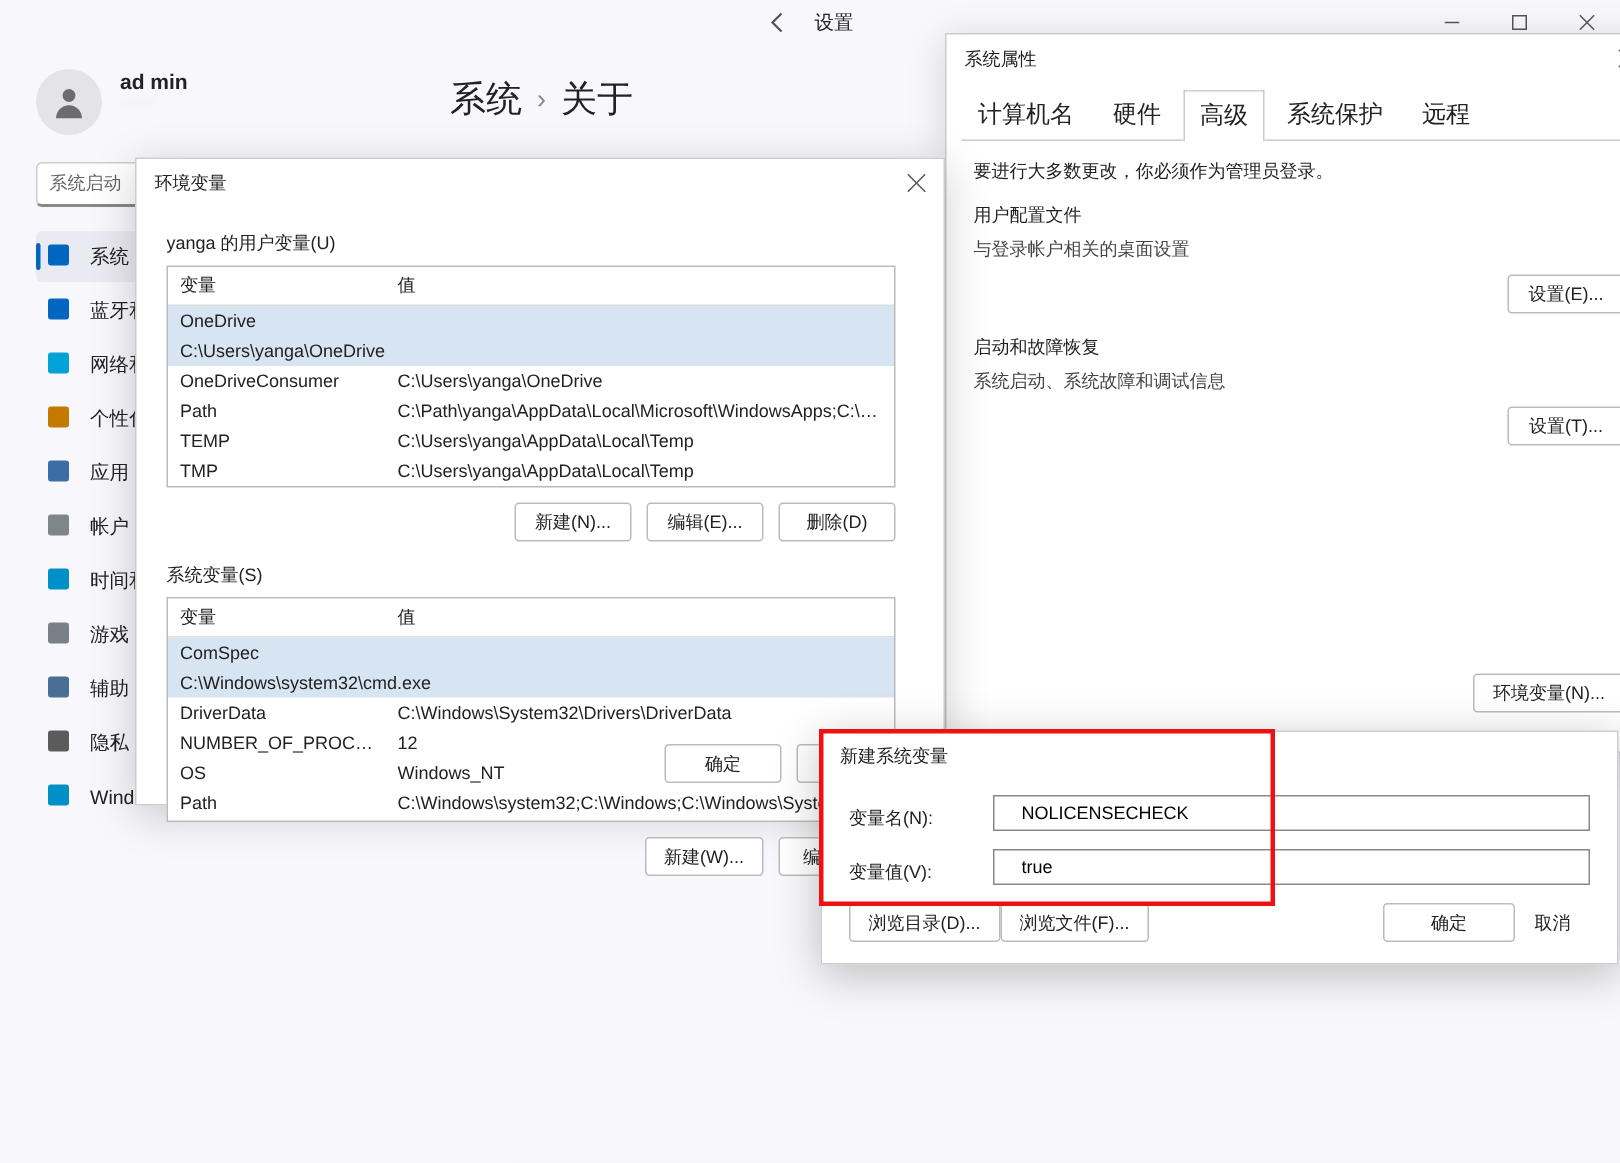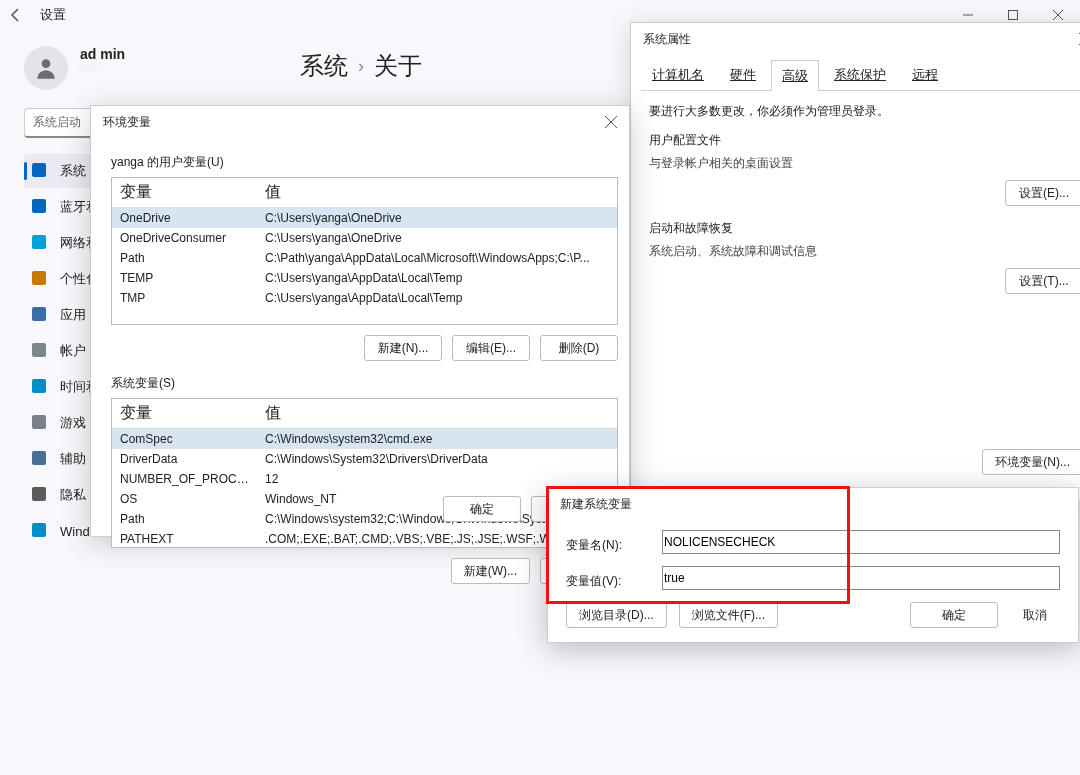--- a/index.html
+++ b/index.html
@@ -1,20 +1,20 @@
 <!DOCTYPE html>
 <html><head>
 <meta charset="utf-8">
 <style>
 * { margin: 0; padding: 0; box-sizing: border-box; font-family: "Microsoft YaHei", "Segoe UI", sans-serif; }
 body { width: 1080px; height: 775px; background: #f5f6fa; position: relative; overflow: hidden; font-size: 13px; color: #222; }
 
 
 .settings-window { position: absolute; inset: 0; background: #f8f8fc; }
-.settings-titlebar { height: 30px; display: flex; align-items: center; padding: 0 8px; }
+.settings-titlebar { height: 30px; display: flex; align-items: center; padding: 0 8px; justify-content: center; }
 .settings-titlebar .back { width: 16px; height: 16px; margin-right: 16px; }
 .settings-titlebar .title { font-size: 13px; }
 .win-btns { position: absolute; top: 0; right: 0; display: flex; }
 .win-btns div { width: 45px; height: 30px; display: flex; align-items: center; justify-content: center; color: #666; }
 
 .settings-body { display: flex; padding: 16px 24px 0 24px; }
 .settings-left { width: 260px; }
 .user-block { display: flex; margin-bottom: 18px; }
 .avatar { width: 44px; height: 44px; border-radius: 50%; background: #e4e4e8; display: flex; align-items: center; justify-content: center; margin-right: 12px; }
 .avatar svg { width: 26px; height: 26px; }
@@ -36,58 +36,58 @@
 .related-heading { font-size: 14px; font-weight:600; margin-top: 370px; margin-left:10px;}
 .related-card { margin-top:10px; border:1px solid #e0e0e0; border-radius:4px; padding:14px 16px; display:flex; align-items:center; gap:14px; background:#fff; width:720px; margin-left:10px;}
 .related-card .rt { font-size:13px; }
 .related-card .rsub { font-size:11px; color:#777; }
 
 
 .sysprops { position:absolute; top:22px; left:630px; width:472px; height:480px; background:#fff; border:1px solid #ccc; box-shadow:0 4px 24px rgba(0,0,0,.15); }
 .sysprops .sp-title { height:32px; display:flex; align-items:center; padding:0 12px; font-size:12px; }
 .sysprops .sp-close { position:absolute; right:6px; top:6px; width:20px; height:20px; display:flex; align-items:center; justify-content:center; color:#555; }
 .tabstrip { display:flex; padding:4px 10px 0 10px; gap:4px; }
-.tab { padding:6px 10px; font-size:13px; border:1px solid transparent; border-bottom:none;text-decoration:underline; }
+.tab { padding:6px 10px; font-size:16px; border:1px solid transparent; border-bottom:none; }
 .tab.active { border-color:#ccc; background:#fff; position:relative; top:1px; }
 .tab-underline { height:1px; background:#ccc; margin:0 10px; }
 .sp-body { padding:12px 18px; font-size:12px; }
 .sp-note { margin-bottom:12px; }
 .sp-group { margin-bottom:14px; }
 .sp-group .g-title { margin-bottom:6px; }
 .sp-group .g-desc { color:#444; margin-bottom:8px; }
 .sp-group .g-btn-row { text-align:right; }
 .btn { display:inline-flex; align-items:center; justify-content:center; min-width:78px; height:26px; padding:0 12px; background:#fff; border:1px solid #bbb; border-radius:3px; font-size:12px; cursor:default; }
 .sp-footer { position:absolute; right:18px; bottom:26px; }
 
 
 .envvars { position:absolute; top:105px; left:90px; width:540px; height:432px; background:#fff; border:1px solid #ccc; box-shadow:0 6px 28px rgba(0,0,0,.2); }
 .envvars .ev-title { height:32px; display:flex; align-items:center; padding:0 12px; font-size:12px; }
 .envvars .ev-close { position:absolute; right:8px; top:6px; width:20px; height:20px; display:flex; align-items:center; justify-content:center; color:#555; }
-.envvars .ev-body { padding:10px 11px 0 20px; font-size:12px; }
+.envvars .ev-body { padding:10px 32px 0 20px; font-size:12px; }
 .ev-section-label { margin:6px 0; }
 .ev-table-wrap { border:1px solid #bbb; height:148px; overflow:hidden; background:#fff; }
 .ev-table-wrap.sys { height:150px; }
 .ev-header-row { display:flex; background:#fff; border-bottom:1px solid #ddd; }
-.ev-header-row div { padding:4px 8px; font-size:16px; }
+.ev-header-row div { padding:4px 8px; font-size:12px; }
 .col-var { width:145px; }
 .col-val { flex:1; }
 .ev-row { display:flex; }
 .ev-row div { padding:3px 8px; font-size:12px; white-space:nowrap; overflow:hidden; text-overflow:ellipsis; }
-.ev-row.selected { background:#d7e4f2; }
+.ev-row.selected { background:#d7e4f2;flex-direction:column; }
 .ev-btn-row { text-align:right; margin:10px 0 14px 0; display:flex; justify-content:flex-end; gap:10px; }
 .ev-footer { position:absolute; right:20px; bottom:14px; display:flex; gap:10px; }
 
 
 .newvar { position:absolute; top:487px; left:547px; width:532px; background:#fff; border:1px solid #ccc; box-shadow:0 6px 28px rgba(0,0,0,.25); }
 .newvar .nv-title { height:32px; display:flex; align-items:center; padding:0 12px; font-size:12px; }
 .newvar .nv-body { padding:10px 18px 14px 18px; }
 .nv-row { display:flex; align-items:flex-end; margin-bottom:12px; gap:12px; }
 .nv-label { width:84px; font-size:12px; }
-.nv-input { flex:1; height:24px; border:1px solid #888; padding:2px 1px; font-size:12px; background:#fff; }
-.nv-btn-row { display:flex; gap:12px; align-items:center; }
+.nv-input { flex:1; height:24px; border:1px solid #888; padding:2px 18px; font-size:12px; background:#fff; }
+.nv-btn-row { display:flex; align-items:center; }
 .nv-btn-row .spacer { flex:1; }
 .highlight-box { position:absolute; top:486px; left:546px; width:304px; height:118px; border:3px solid #e11; pointer-events:none; }
 
 
 .sq { display:inline-block; width:14px; height:14px; border-radius:2px; }
 </style>
 </head>
 <body>
 
 <div class="settings-window">

